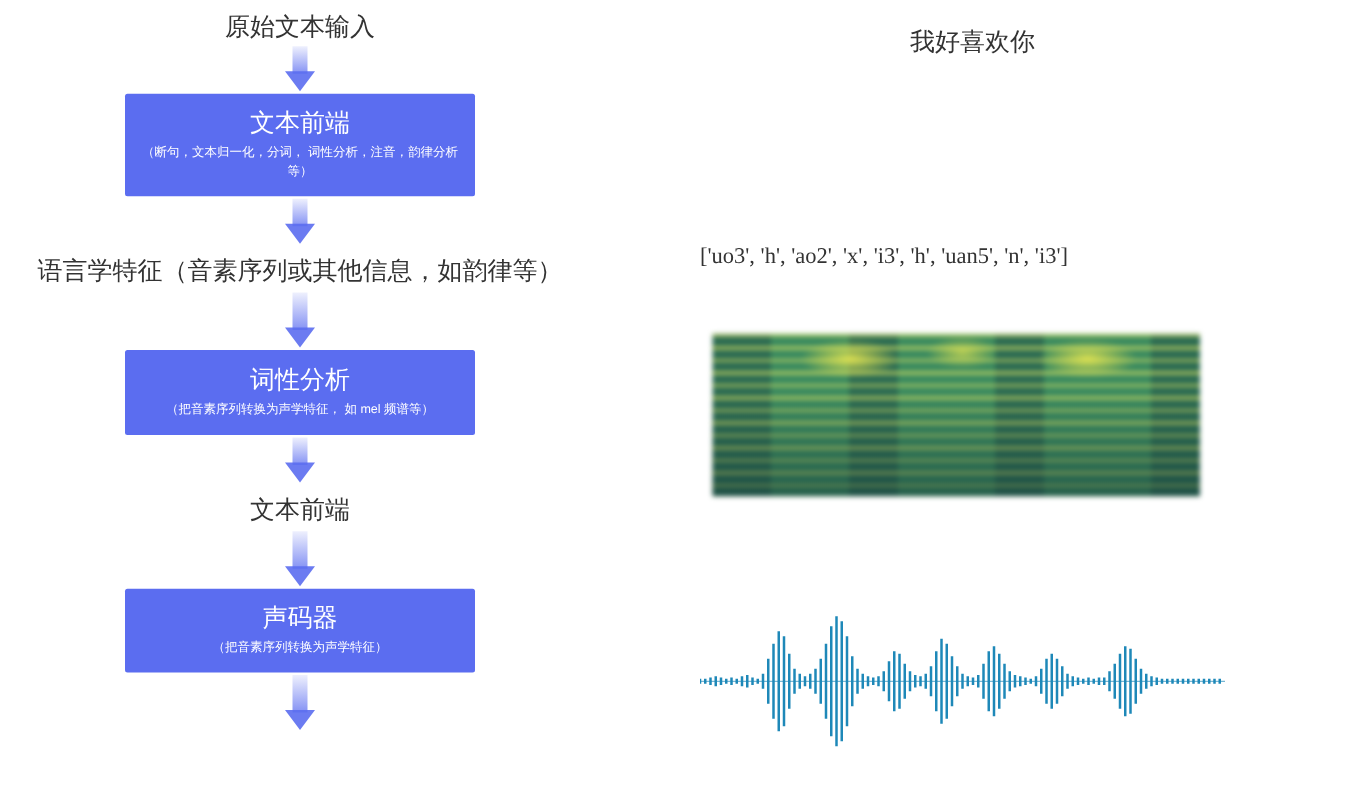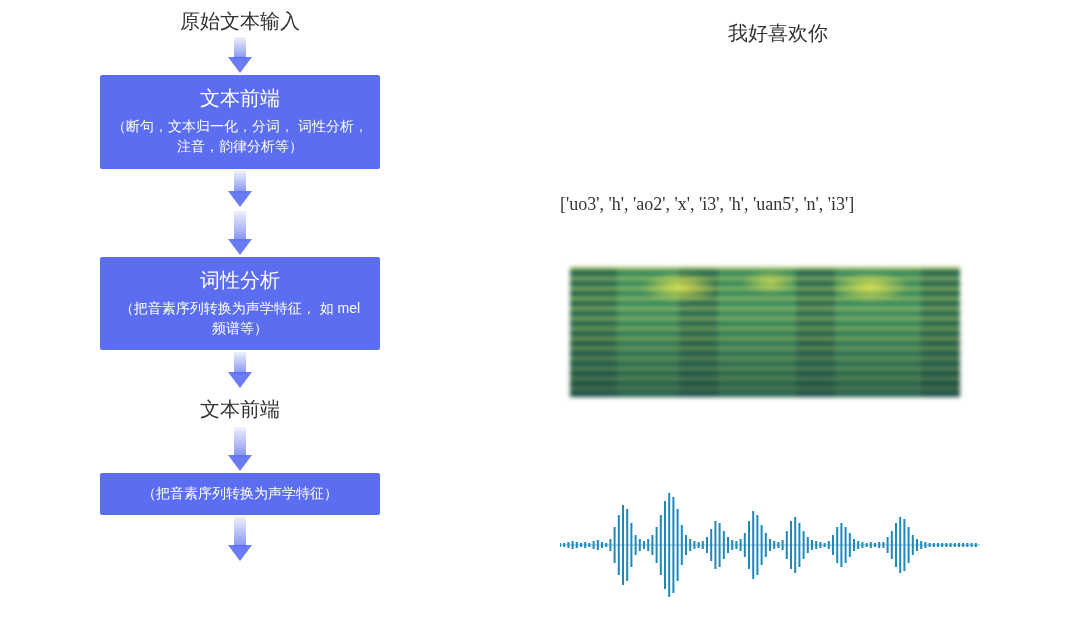--- a/index.html
+++ b/index.html
@@ -43,21 +43,21 @@
     text-align: center;
     padding: 10px 12px 12px 12px;
     border-radius: 2px;
   }
   .box .title {
     font-size: 20px;
     font-weight: 400;
     margin-bottom: 4px;
   }
   .box .desc {
-    font-size: 14px;
+    font-size: 10px;
     line-height: 1.45;
   }
   .arrow {
     width: 20px;
     height: 44px;
     margin: 2px 0;
     position: relative;
   }
   .arrow .shaft {
     position: absolute;
@@ -148,20 +148,21 @@
   <div class="box">
     <div class="title">文本前端</div>
     <div class="desc">（断句，文本归一化，分词，
 词性分析，注音，韵律分析等）</div>
   </div>
 
   <div class="arrow short">
       <div class="shaft"></div>
       <div class="head"></div>
     </div>
+  <div class="label" style="width:460px">语言学特征（音素序列或其他信息，如韵律等）</div>
   <div class="arrow">
       <div class="shaft"></div>
       <div class="head"></div>
     </div>
 
   <div class="box">
     <div class="title">词性分析</div>
     <div class="desc">（把音素序列转换为声学特征，
 如 mel 频谱等）</div>
   </div>
@@ -170,20 +171,21 @@
       <div class="shaft"></div>
       <div class="head"></div>
     </div>
   <div class="label">文本前端</div>
   <div class="arrow">
       <div class="shaft"></div>
       <div class="head"></div>
     </div>
 
   <div class="box">
+    <div class="title">声码器</div>
     <div class="desc">（把音素序列转换为声学特征）</div>
   </div>
 
   <div class="arrow">
       <div class="shaft"></div>
       <div class="head"></div>
     </div>
 
 </div>
 

